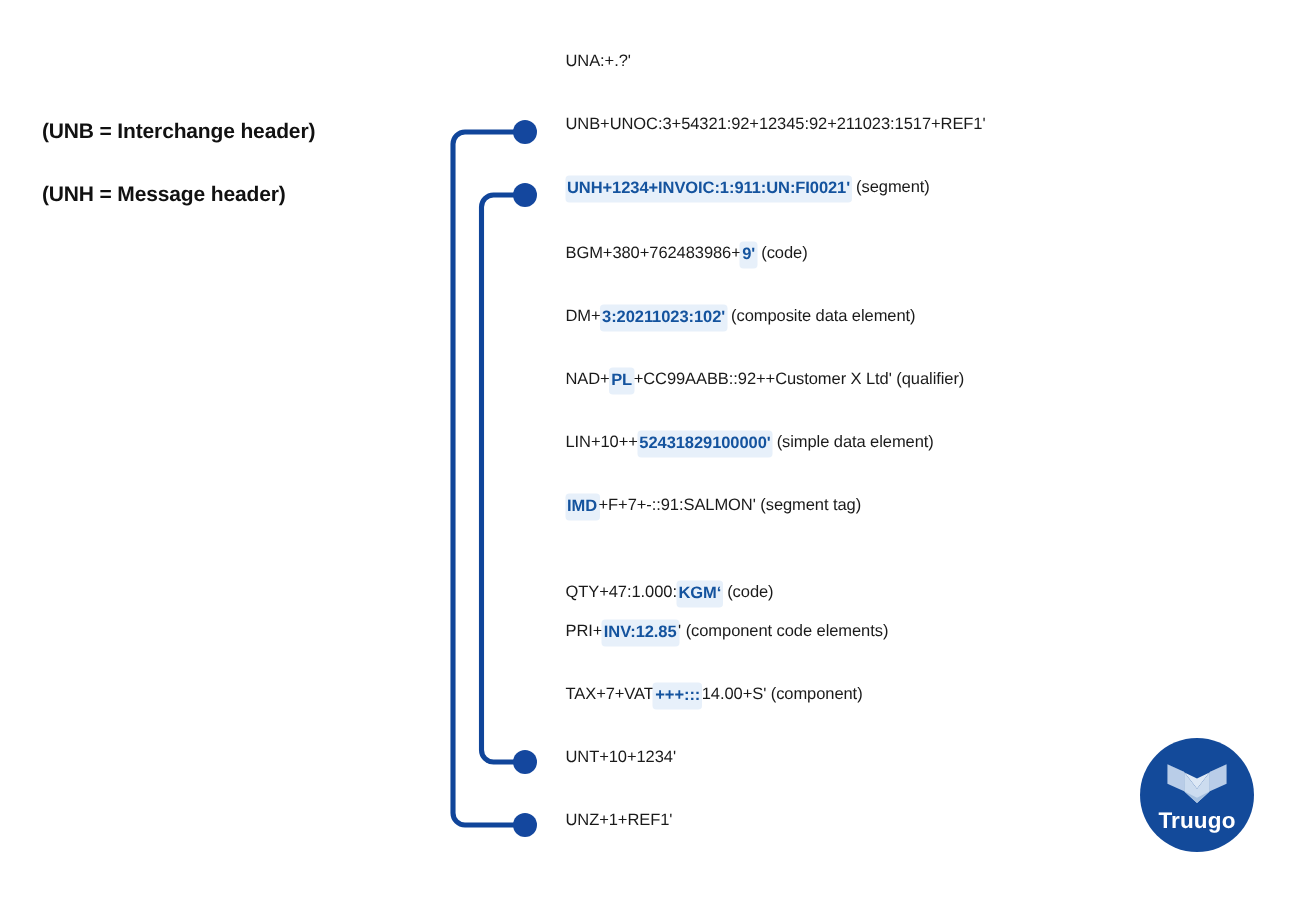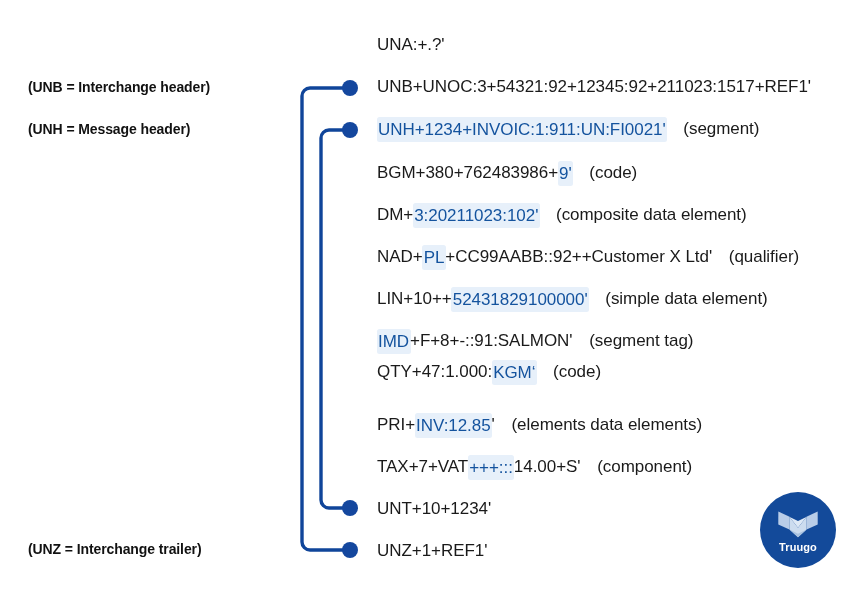--- a/index.html
+++ b/index.html
@@ -43,39 +43,38 @@
     top: 0;
     width: 864px;
     height: 600px;
     pointer-events: none;
   }
 
   
   .edi-line {
     position: absolute;
     left: 377px;
-    font-size: 17px;
+    font-size: 11px;
     line-height: 1;
     white-space: nowrap;
     color: #1a1a1a;
     letter-spacing: -0.05px;
     text-align: center;
   }
   .edi-line .hl {
     background: #e7f0fa;
     color: #14539e;
-    font-weight: 400;
+    font-weight: 700;
     border-radius: 2.5px;
     padding: 2.5px 1.5px 3.5px 1.5px;
     margin: 0 -0.5px;
   }
   .edi-line .note {
     color: #1a1a1a;
     font-weight: 400;
-    padding-left: 12px;
   }
 
   
   #logo {
     position: absolute;
     left: 760px;
     top: 492px;
     width: 76px;
     height: 76px;
     border-radius: 50%;
@@ -86,35 +85,34 @@
     justify-content: center;
   }
   #logo .mark {
     width: 44px;
     height: 30px;
     margin-top: 1px;
     margin-bottom: 1px;
   }
   #logo .wordmark {
     color: #ffffff;
-    font-size: 11px;
+    font-size: 15px;
     font-weight: 700;
     letter-spacing: 0.1px;
     line-height: 1;
     margin-top: 2px;
   }
 </style>
 </head>
 <body>
 
 <div id="stage">
 
   <div class="side-label" style="top:80px">(UNB = Interchange header)</div>
   <div class="side-label" style="top:122px">(UNH = Message header)</div>
-  <div class="side-label" style="top:542px">(UNZ = Interchange trailer)</div>
 
   <svg id="connectors" viewBox="0 0 864 600" xmlns="http://www.w3.org/2000/svg">
 
     <path d="M344 88 H310 a8 8 0 0 0 -8 8 V542 a8 8 0 0 0 8 8 H344" fill="none" stroke="#10459a" stroke-width="3.4" stroke-linecap="round"></path>
 
     <path d="M344 130 H329 a8 8 0 0 0 -8 8 V500 a8 8 0 0 0 8 8 H344" fill="none" stroke="#10459a" stroke-width="3.4" stroke-linecap="round"></path>
 
     <circle cx="350" cy="88" r="8" fill="#14479e"></circle>
     <circle cx="350" cy="130" r="8" fill="#14479e"></circle>
     <circle cx="350" cy="508" r="8" fill="#14479e"></circle>
@@ -122,23 +120,23 @@
   </svg>
 
   <div id="edi-lines">
       <div class="edi-line" style="top: 36px;"><span>UNA:+.?'</span></div>
       <div class="edi-line" style="top: 78px;"><span>UNB+UNOC:3+54321:92+12345:92+211023:1517+REF1'</span></div>
       <div class="edi-line" style="top: 120px;"><span class="hl">UNH+1234+INVOIC:1:911:UN:FI0021'</span><span class="note"> (segment)</span></div>
       <div class="edi-line" style="top: 164px;"><span>BGM+380+762483986+</span><span class="hl">9'</span><span class="note"> (code)</span></div>
       <div class="edi-line" style="top: 206px;"><span>DM+</span><span class="hl">3:20211023:102'</span><span class="note"> (composite data element)</span></div>
       <div class="edi-line" style="top: 248px;"><span>NAD+</span><span class="hl">PL</span><span>+CC99AABB::92++Customer X Ltd'</span><span class="note"> (qualifier)</span></div>
       <div class="edi-line" style="top: 290px;"><span>LIN+10++</span><span class="hl">52431829100000'</span><span class="note"> (simple data element)</span></div>
-      <div class="edi-line" style="top: 332px;"><span class="hl">IMD</span><span>+F+8+-::91:SALMON'</span><span class="note"> (segment tag)</span></div>
-      <div class="edi-line" style="top: 363px;"><span>QTY+47:1.000:</span><span class="hl">KGM‘</span><span class="note"> (code)</span></div>
-      <div class="edi-line" style="top: 416px;"><span>PRI+</span><span class="hl">INV:12.85</span><span>'</span><span class="note"> (elements data elements)</span></div>
+      <div class="edi-line" style="top: 332px;"><span class="hl">IMD</span><span>+F+7+-::91:SALMON'</span><span class="note"> (segment tag)</span></div>
+      <div class="edi-line" style="top: 390px;"><span>QTY+47:1.000:</span><span class="hl">KGM‘</span><span class="note"> (code)</span></div>
+      <div class="edi-line" style="top: 416px;"><span>PRI+</span><span class="hl">INV:12.85</span><span>'</span><span class="note"> (component code elements)</span></div>
       <div class="edi-line" style="top: 458px;"><span>TAX+7+VAT</span><span class="hl">+++:::</span><span>14.00+S'</span><span class="note"> (component)</span></div>
       <div class="edi-line" style="top: 500px;"><span>UNT+10+1234'</span></div>
       <div class="edi-line" style="top: 542px;"><span>UNZ+1+REF1'</span></div>
     </div>
 
   <div id="logo">
     <svg class="mark" viewBox="0 0 100 70" xmlns="http://www.w3.org/2000/svg">
       <polygon points="4,6 30,18 30,48 4,36" fill="#b9cde8"></polygon>
       <polygon points="96,6 70,18 70,48 96,36" fill="#b9cde8"></polygon>
       <polygon points="4,6 50,28 96,6 70,18 50,44 30,18" fill="#dde8f5"></polygon>

